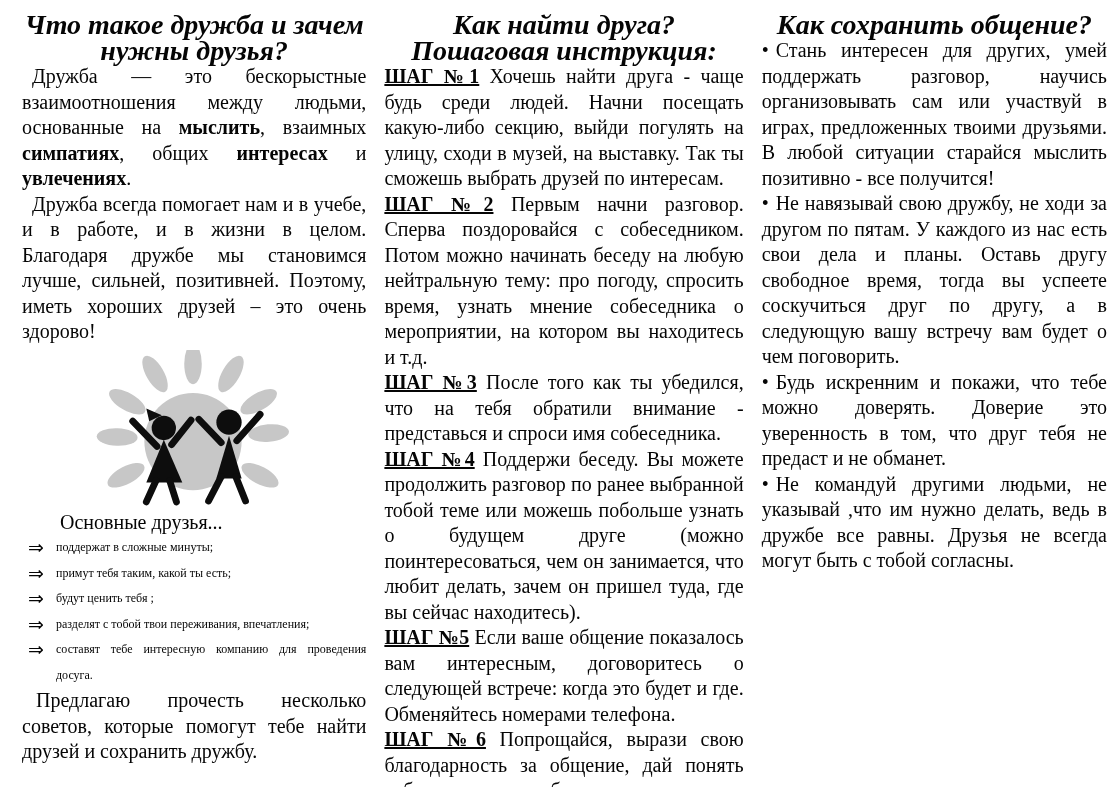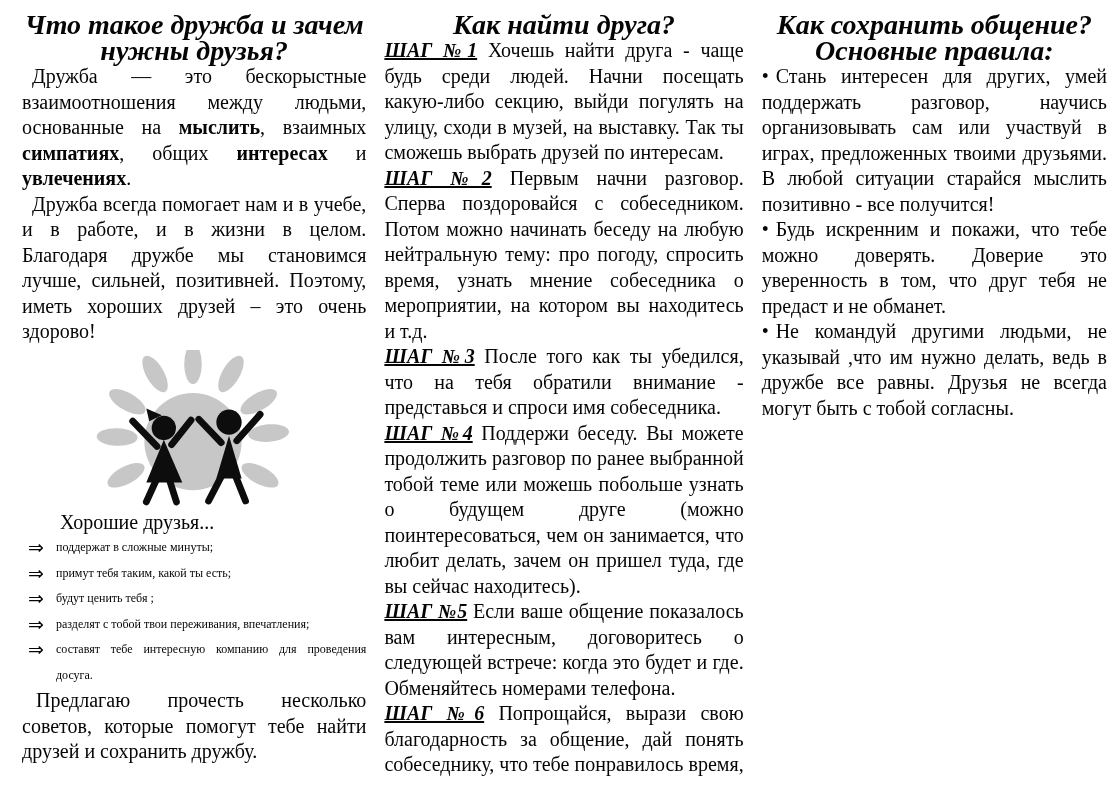--- a/index.html
+++ b/index.html
@@ -11,21 +11,21 @@
   .col-1{width:347px;}
   .col-2{width:362px;}
   .col-3{width:348px;}
   .heading{font-weight:bold;font-style:italic;text-align:center;
            font-size:28px;line-height:26px;margin:0;}
   .para{margin:0;text-align:justify;font-size:20px;line-height:25.5px;}
   .indent-sm{text-indent:10px;}
   .indent-md{text-indent:14px;}
   .indent-lg{text-indent:32px;}
   .bold{font-weight:bold;}
-  .step-label{font-weight:bold;text-decoration:underline;font-style:italic;}
+  .step-label{font-weight:bold;text-decoration:underline;}
   .list-header{font-size:20px;line-height:25.5px;padding-left:38px;margin:0;}
   .arrow-row{display:flex;margin:0;}
   .arrow-cell{flex:0 0 34px;width:34px;padding-left:6px;box-sizing:border-box;
               font-size:19px;line-height:25.5px;}
   .arrow-text{flex:1;text-align:justify;font-size:12px;line-height:25.5px;}
   .bullet-para{margin:0;text-align:justify;font-size:20px;line-height:25.5px;}
   .bullet-mark{padding-right:7px;}
   .illustration{margin:5px 0 4px 64px;width:214px;height:156px;}
   .illustration svg{display:block;width:214px;height:156px;}
 </style>
@@ -66,21 +66,21 @@
           <circle cx="147" cy="74" r="13" stroke="none"></circle>
           <path d="M147,88 L134,132 L160,132 Z" stroke="none"></path>
           <line x1="139" y1="95" x2="116" y2="71" stroke-width="7" stroke-linecap="round"></line>
           <line x1="155" y1="93" x2="179" y2="66" stroke-width="7" stroke-linecap="round"></line>
           <line x1="139" y1="130" x2="126" y2="155" stroke-width="7" stroke-linecap="round"></line>
           <line x1="154" y1="130" x2="164" y2="155" stroke-width="7" stroke-linecap="round"></line>
         </g>
       </svg>
     </div>
 
-    <p class="list-header">Хорошие друзья...</p>
+    <p class="list-header">Основные друзья...</p>
     <div>
         <div class="arrow-row">
     <span class="arrow-cell">⇒</span>
     <span class="arrow-text">поддержат в сложные минуты;</span>
   </div>
         <div class="arrow-row">
     <span class="arrow-cell">⇒</span>
     <span class="arrow-text">примут тебя таким, какой ты есть;</span>
   </div>
         <div class="arrow-row">
@@ -95,33 +95,34 @@
     <span class="arrow-cell">⇒</span>
     <span class="arrow-text">составят тебе интересную компанию для проведения досуга.</span>
   </div>
       </div>
 
     <p class="para indent-md">Предлагаю прочесть несколько советов, которые помогут тебе найти друзей и сохранить дружбу.</p>
   </div>
 
   <div class="col col-2">
     <h2 class="heading">Как найти друга?</h2>
+    <h2 class="heading">Пошаговая инструкция:</h2>
     <div>
         <p class="para"><span class="step-label">ШАГ №1</span><span> </span><span>Хочешь найти друга - чаще будь среди людей. Начни посещать какую-либо секцию, выйди погулять на улицу, сходи в музей, на выставку. Так ты сможешь выбрать друзей по интересам.</span></p>
         <p class="para"><span class="step-label">ШАГ №2</span><span> </span><span>Первым начни разговор. Сперва поздоровайся с собеседником. Потом можно начинать беседу на любую нейтральную тему: про погоду, спросить время, узнать мнение собеседника о мероприятии, на котором вы находитесь и т.д.</span></p>
         <p class="para"><span class="step-label">ШАГ №3</span><span> </span><span>После того как ты убедился, что на тебя обратили внимание - представься и спроси имя собеседника.</span></p>
         <p class="para"><span class="step-label">ШАГ №4</span><span> </span><span>Поддержи беседу. Вы можете продолжить разговор по ранее выбранной тобой теме или можешь побольше узнать о будущем друге (можно поинтересоваться, чем он занимается, что любит делать, зачем он пришел туда, где вы сейчас находитесь).</span></p>
         <p class="para"><span class="step-label">ШАГ №5</span><span> </span><span>Если ваше общение показалось вам интересным, договоритесь о следующей встрече: когда это будет и где. Обменяйтесь номерами телефона.</span></p>
         <p class="para"><span class="step-label">ШАГ №6</span><span> </span><span>Попрощайся, вырази свою благодарность за общение, дай понять собеседнику, что тебе понравилось время, проведенное с ним.</span></p>
       </div>
   </div>
 
   <div class="col col-3">
     <h2 class="heading">Как сохранить общение?</h2>
-    <h2 class="heading">Основные правила:</h2>
     <div>
         <p class="bullet-para"><span class="bullet-mark">•</span><span>Стань интересен для других, умей поддержать разговор, научись организовывать сам или участвуй в играх, предложенных твоими друзьями. В любой ситуации старайся мыслить позитивно - все получится!</span></p>
+        <p class="bullet-para"><span class="bullet-mark">•</span><span>Не навязывай свою дружбу, не ходи за другом по пятам. У каждого из нас есть свои дела и планы. Оставь другу свободное время, тогда вы успеете соскучиться друг по другу, а в следующую вашу встречу вам будет о чем поговорить.</span></p>
         <p class="bullet-para"><span class="bullet-mark">•</span><span>Будь искренним и покажи, что тебе можно доверять. Доверие это уверенность в том, что друг тебя не предаст и не обманет.</span></p>
         <p class="bullet-para"><span class="bullet-mark">•</span><span>Не командуй другими людьми, не указывай ,что им нужно делать, ведь в дружбе все равны. Друзья не всегда могут быть с тобой согласны.</span></p>
       </div>
   </div>
 
 </div>
 
 </body></html>

